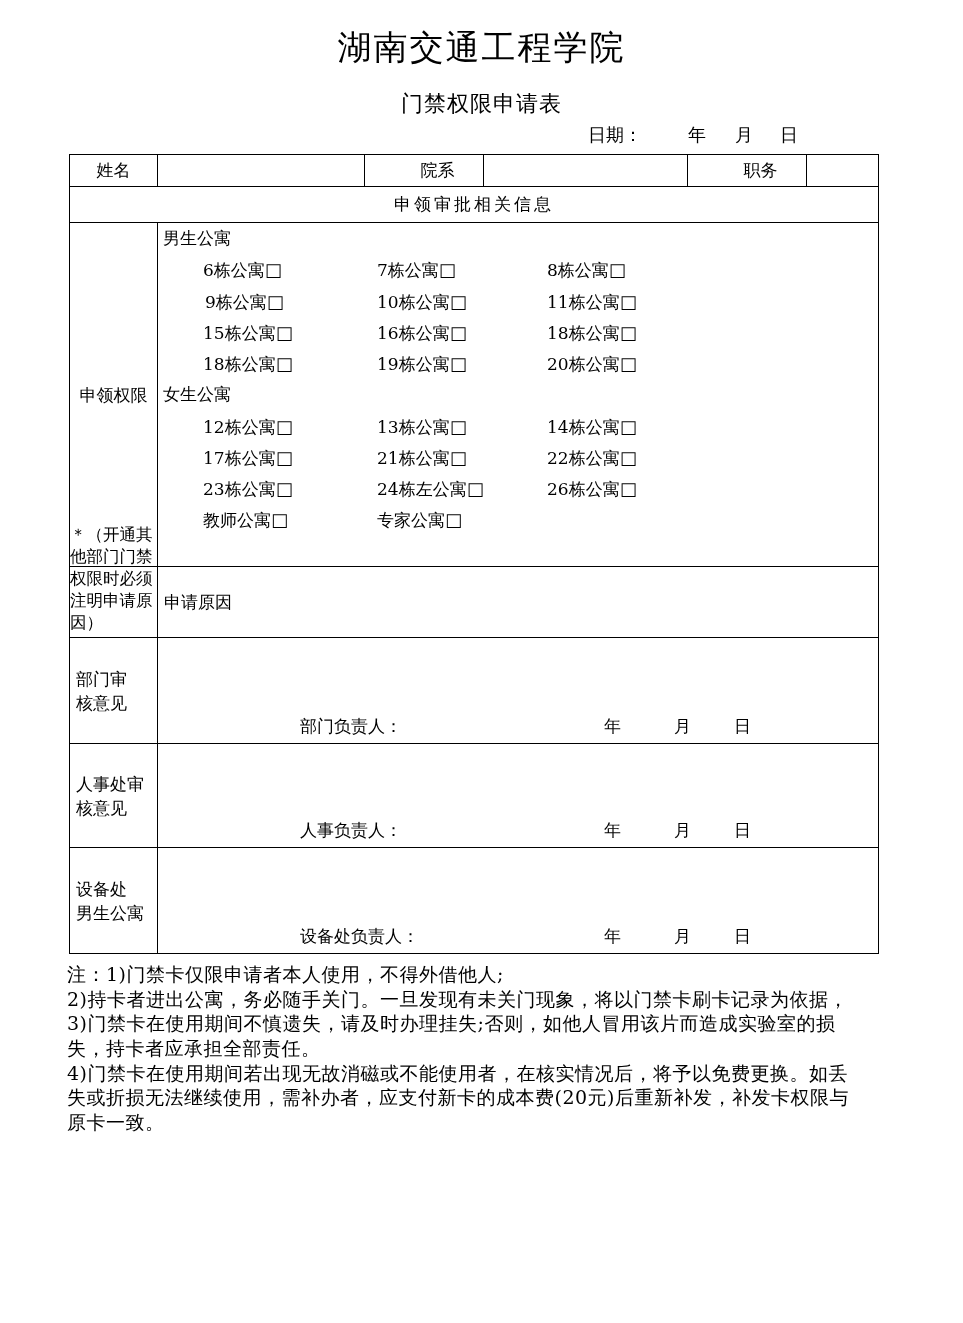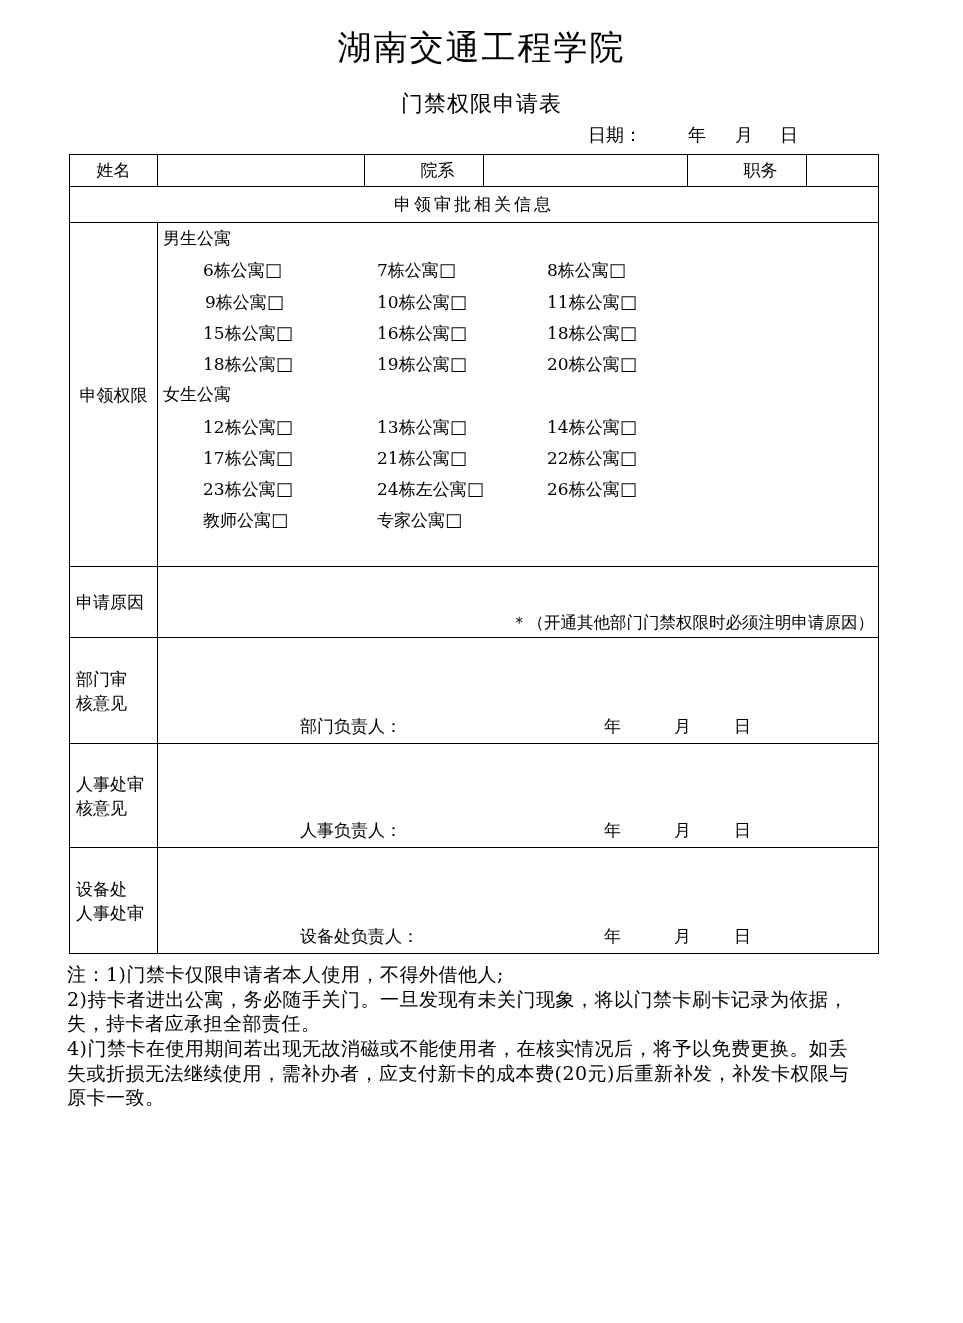--- a/index.html
+++ b/index.html
@@ -145,25 +145,25 @@
             <span class="perm-item" style="left: 389px;"><span>26栋公寓</span><span class="cbx">□</span></span>
           </div>
           <div class="perm-line">
             <span class="perm-item" style="left: 45px;"><span>教师公寓</span><span class="cbx">□</span></span>
             <span class="perm-item" style="left: 219px;"><span>专家公寓</span><span class="cbx">□</span></span>
           </div>
         </div>
     </div>
 
     <div class="trow r-reason">
-      <div class="cell side-label">申请原因</div>
       <div class="cell">
         <span></span>
         <div class="reason-note">＊（开通其他部门门禁权限时必须注明申请原因）</div>
       </div>
+      <div class="cell side-label">申请原因</div>
     </div>
 
     <div class="trow r-appr1">
       <div class="cell side-label">部门审
 核意见</div>
       <div class="cell">
         <div class="sig-line">
           <span class="sig-name">部门负责人：</span>
           <span class="sig-year">年</span>
           <span class="sig-month">月</span>
@@ -180,35 +180,36 @@
           <span class="sig-name">人事负责人：</span>
           <span class="sig-year">年</span>
           <span class="sig-month">月</span>
           <span class="sig-day">日</span>
         </div>
       </div>
     </div>
 
     <div class="trow r-appr3">
       <div class="cell side-label">设备处
-人事处审</div>
+男生公寓</div>
       <div class="cell">
         <div class="sig-line">
           <span class="sig-name">设备处负责人：</span>
           <span class="sig-year">年</span>
           <span class="sig-month">月</span>
           <span class="sig-day">日</span>
         </div>
       </div>
     </div>
 
   </div>
 
   <div class="notes">
       <div class="note-line">注：1)门禁卡仅限申请者本人使用，不得外借他人;</div>
       <div class="note-line">2)持卡者进出公寓，务必随手关门。一旦发现有未关门现象，将以门禁卡刷卡记录为依据，</div>
+      <div class="note-line">3)门禁卡在使用期间不慎遗失，请及时办理挂失;否则，如他人冒用该片而造成实验室的损</div>
       <div class="note-line">失，持卡者应承担全部责任。</div>
       <div class="note-line">4)门禁卡在使用期间若出现无故消磁或不能使用者，在核实情况后，将予以免费更换。如丢</div>
       <div class="note-line">失或折损无法继续使用，需补办者，应支付新卡的成本费(20元)后重新补发，补发卡权限与</div>
       <div class="note-line">原卡一致。</div>
     </div>
 
 </div>
 
 </body></html>

